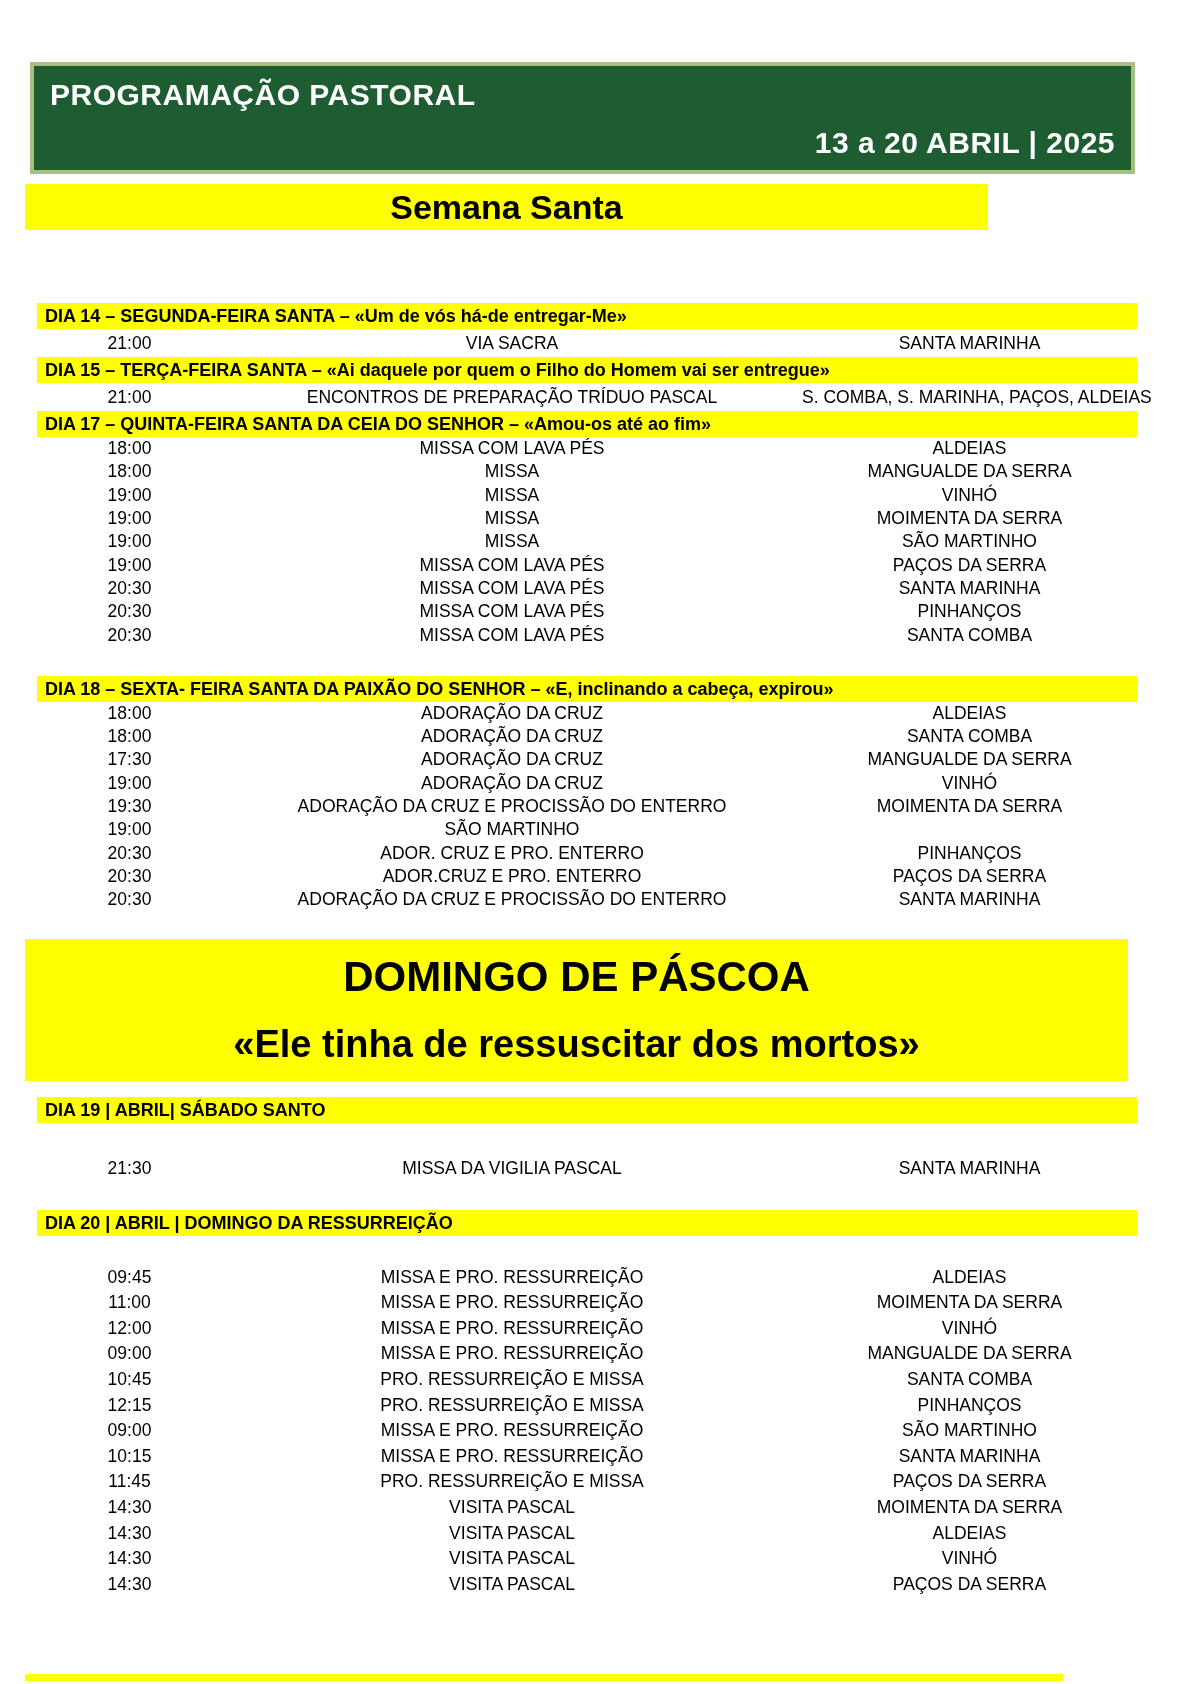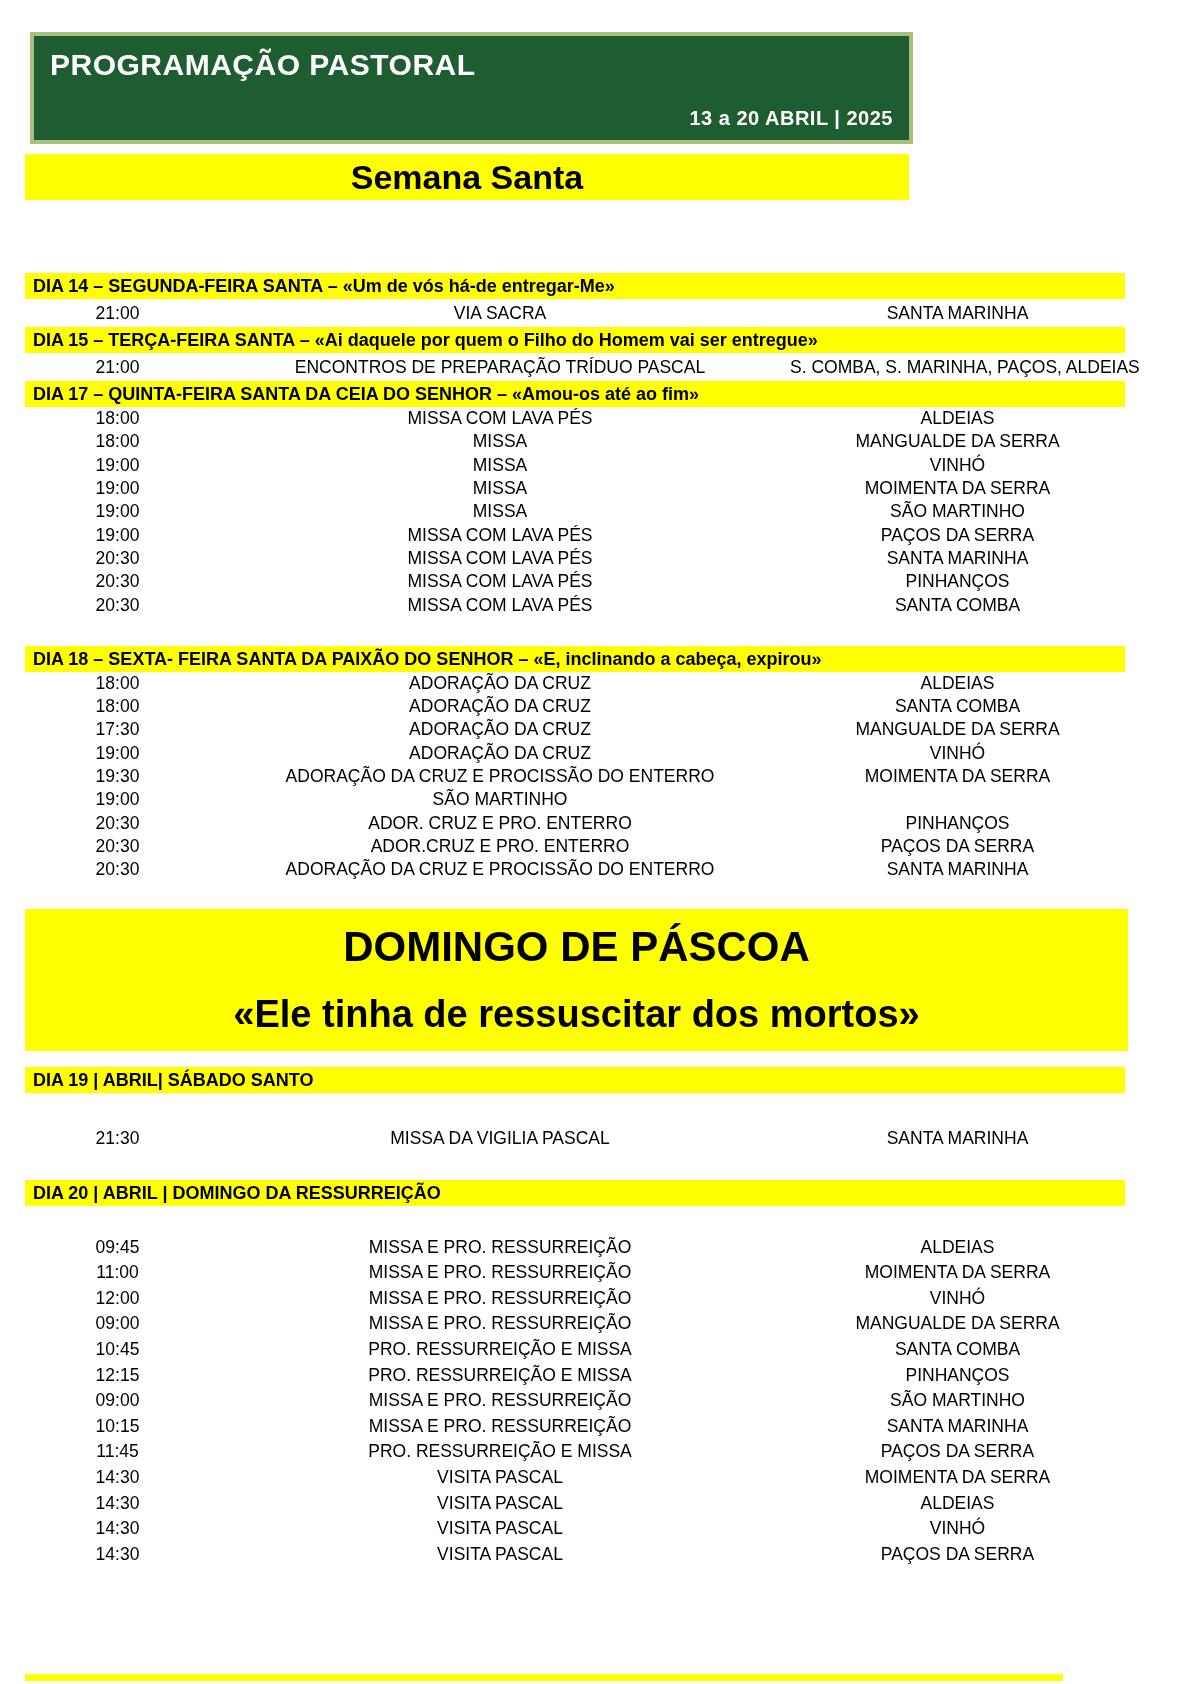--- a/index.html
+++ b/index.html
@@ -7,44 +7,44 @@
     position:relative;
     width:1191px; height:1684px;
     background:#ffffff;
     font-family:"Liberation Sans","DejaVu Sans",sans-serif;
     color:#000;
     overflow:hidden;
   }
   
   .green-box {
     position:relative;
-    margin:32px 0 0 30px;
-    width:883px; height:112px;
+    margin:62px 0 0 30px;
+    width:1105px; height:112px;
     box-sizing:border-box;
     background:#1E5C31;
     border:4px solid #A9BF7F;
   }
   .green-box .title {
     position:absolute; left:16px; top:12px;
     color:#fff; font-weight:bold; font-size:30px; letter-spacing:0.5px;
   }
   .green-box .daterange {
     position:absolute; right:16px; bottom:10px;
-    color:#fff; font-weight:bold; font-size:20px; letter-spacing:0.5px;
+    color:#fff; font-weight:bold; font-size:30px; letter-spacing:0.5px;
   }
   
   .yellow { background:#FFFF00; }
   .semana {
     margin:10px 0 0 25px;
-    width:884px; height:46px;
+    width:963px; height:46px;
     text-align:center; line-height:46px;
     font-weight:bold; font-size:34px;
   }
   
-  .sections { margin-left:0; }
+  .sections { margin-left:12px; }
   .section { margin-left:25px; width:1100px; }
   .bar {
     background:#FFFF00;
     height:26px; line-height:26px;
     padding-left:8px;
     font-weight:bold; font-size:18px;
     white-space:nowrap;
     box-sizing:border-box;
   }
   .row {

